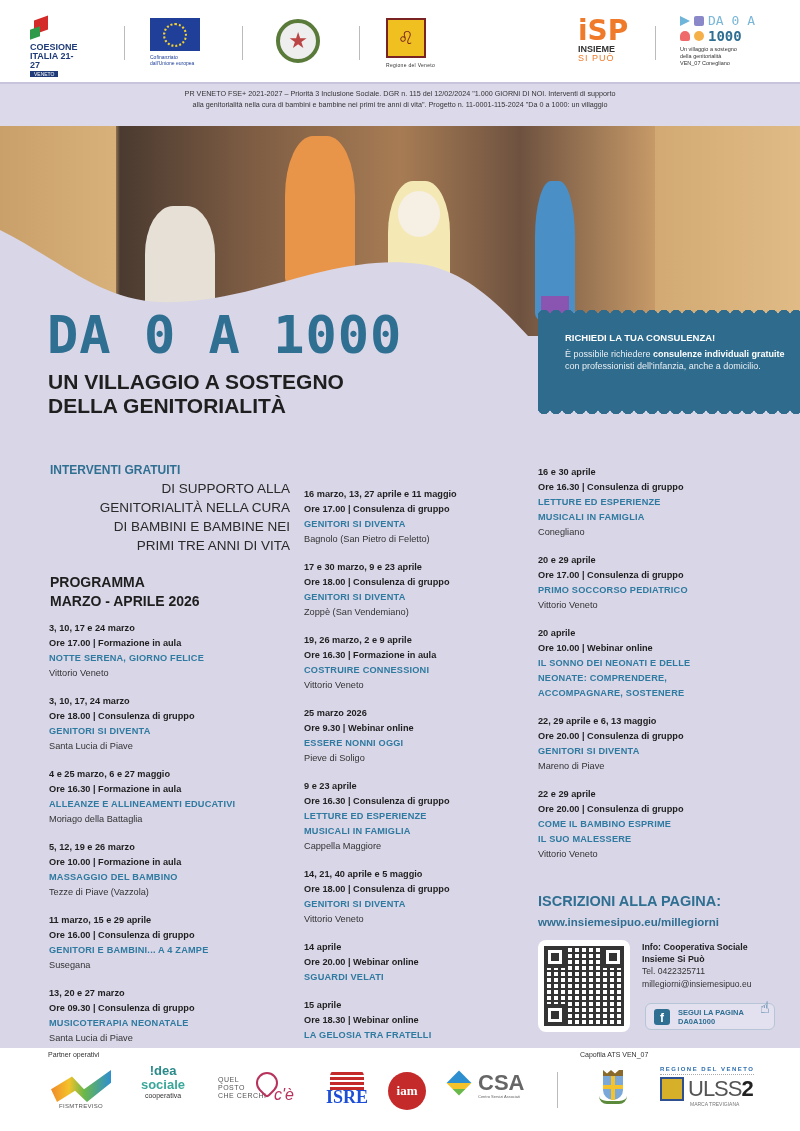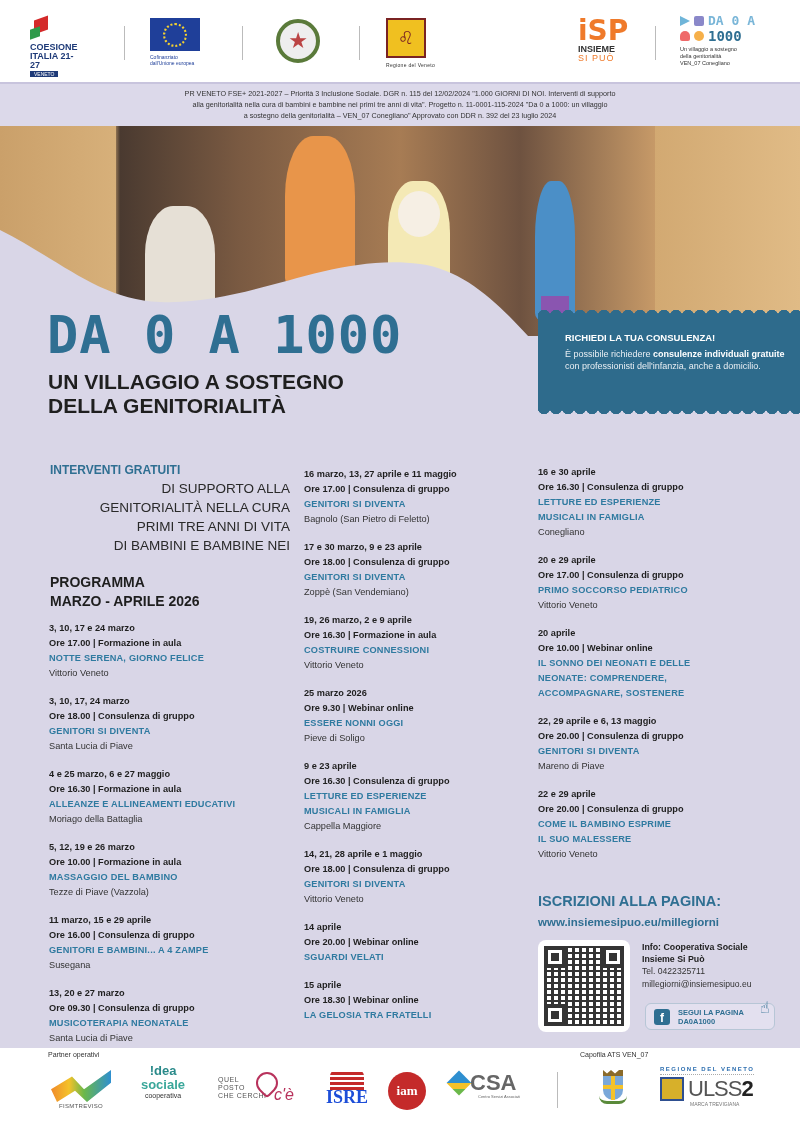--- a/index.html
+++ b/index.html
@@ -34,21 +34,21 @@
   .isp .mark { font-size: 28px; font-weight: bold; color: #ef7a2a; line-height: 28px; font-family: "DejaVu Sans", sans-serif; }
   .isp .t1 { font-size: 9px; font-weight: bold; color: #333; line-height: 9px; }
   .isp .t2 { font-size: 9px; color: #ef7a2a; line-height: 9px; letter-spacing: 1px; }
 
   .da0a-logo { left: 680px; top: 14px; width: 100px; align-items: flex-start; }
   .da0a-logo .row { display: flex; align-items: center; gap: 4px; }
   .da0a-logo .shape1 { width: 10px; height: 10px; background: #6fb5d9; clip-path: polygon(0 0, 100% 50%, 0 100%); }
   .da0a-logo .shape2 { width: 10px; height: 10px; background: #8a88c9; border-radius: 2px; }
   .da0a-logo .shape3 { width: 10px; height: 10px; background: #ef6a6a; border-radius: 50% 50% 2px 2px; }
   .da0a-logo .shape4 { width: 10px; height: 10px; background: #f6b04a; border-radius: 50%; }
-  .da0a-logo .ta { font-family: "DejaVu Sans Mono", monospace; font-weight: bold; font-size: 13px; color: #7ab6d8; line-height: 14px; }
+  .da0a-logo .ta { font-family: "DejaVu Sans Mono", monospace; font-weight: normal; font-size: 13px; color: #7ab6d8; line-height: 14px; }
   .da0a-logo .tb { font-family: "DejaVu Sans Mono", monospace; font-weight: bold; font-size: 14px; color: #2f6f92; line-height: 16px; }
   .da0a-logo .cap { font-size: 5.5px; color: #333; line-height: 7px; margin-top: 2px; }
 
   
   .funding { position: absolute; left: 0; top: 82px; width: 800px; height: 44px; background: #dcd9ea; border-top: 2px solid #c8c4dd;
              font-size: 7.2px; line-height: 11px; color: #333; text-align: center; padding-top: 4px; }
 
   
   .hero { position: absolute; left: 0; top: 126px; width: 800px; height: 210px; overflow: hidden;
           background: linear-gradient(90deg, #c69a62 0%, #d5ab74 14%, #4a3a30 15%, #7a5a42 30%, #a77c54 50%, #6e5240 65%, #c79a68 82%, #d6ad78 84%, #d9b27e 100%); }
@@ -82,21 +82,21 @@
 
   
   .intro { position: absolute; left: 50px; top: 462px; width: 240px; }
   .intro .hl { font-size: 12px; font-weight: bold; color: #2f6f92; line-height: 17px; }
   .intro .txt { font-size: 13.5px; color: #2a2a2a; line-height: 19px; text-align: right; }
   .programma { position: absolute; left: 50px; top: 573px; font-size: 14px; font-weight: bold; color: #1e1e1e; line-height: 19px; }
 
   
   .col { position: absolute; width: 240px; }
   .col1 { left: 49px; top: 621px; }
-  .col2 { left: 304px; top: 467px; }
+  .col2 { left: 304px; top: 487px; }
   .col3 { left: 538px; top: 465px; }
   .ev { margin-bottom: 13px; }
   .ev .d { font-size: 9.2px; font-weight: bold; color: #1f1f1f; line-height: 15px; }
   .ev .t { font-size: 9.2px; font-weight: bold; color: #1f1f1f; line-height: 15px; }
   .ev .n { font-size: 9.2px; font-weight: bold; color: #2f7aa0; line-height: 15px; letter-spacing: 0.2px; }
   .ev .p { font-size: 9.2px; color: #333; line-height: 15px; }
 
   
   .iscr-head { position: absolute; left: 538px; top: 893px; font-size: 14.5px; font-weight: bold; color: #2f6f92; }
   .iscr-url { position: absolute; left: 538px; top: 916px; font-size: 11.5px; font-weight: bold; color: #2f6f92; }
@@ -131,21 +131,21 @@
   .idea .c { font-size: 7px; color: #333; }
   .quel { left: 218px; top: 22px; width: 86px; align-items: flex-start; }
   .quel .t { font-size: 7px; color: #555; line-height: 8px; letter-spacing: 0.5px; }
   .quel .heart { position: absolute; left: 38px; top: 2px; width: 22px; height: 22px; border: 2px solid #b8325c; border-radius: 50% 50% 4px 50%; transform: rotate(45deg); }
   .quel .ce { position: absolute; left: 56px; top: 16px; font-size: 16px; color: #b8325c; font-style: italic; }
   .isre { left: 328px; top: 22px; width: 38px; }
   .isre .bld { width: 34px; height: 20px; background: repeating-linear-gradient(0deg, #c42a2a 0 3px, #fff 3px 5px); border-radius: 6px 6px 0 0; }
   .isre .t { font-size: 18px; font-weight: bold; color: #1d4ed8; font-family: "Liberation Serif", serif; line-height: 14px; }
   .iam { left: 388px; top: 24px; width: 38px; height: 38px; border-radius: 50%; background: #c42a2a; color: #fff; font-family: "Liberation Serif", serif; font-weight: bold; font-size: 13px; }
   .csa { left: 448px; top: 24px; width: 88px; align-items: flex-start; }
-  .csa .row { display: flex; align-items: center; gap: 0; }
+  .csa .row { display: flex; align-items: center; gap: 8px; }
   .csa .cube { width: 22px; height: 22px; background: linear-gradient(135deg, #2e8fd0 0 50%, #f4c22a 50% 75%, #6bb84a 75%); transform: rotate(45deg) scale(0.8); }
   .csa .t { font-size: 22px; font-weight: bold; color: #666; line-height: 22px; }
   .csa .s { font-size: 4px; color: #666; margin-left: 30px; }
   .fsep { position: absolute; left: 557px; top: 24px; width: 1px; height: 36px; background: #bbb; }
   .comune { left: 598px; top: 22px; width: 30px; }
   .comune .crown { width: 20px; height: 6px; background: #8a6a2a; clip-path: polygon(0 100%, 0 0, 20% 60%, 40% 0, 60% 60%, 80% 0, 100% 0, 100% 100%); }
   .comune .shield { width: 20px; height: 24px; background: #7aa8d9; border-radius: 0 0 10px 10px; position: relative; }
   .comune .shield::before { content: ""; position: absolute; left: 8px; top: 0; width: 4px; height: 24px; background: #f4c22a; }
   .comune .shield::after { content: ""; position: absolute; left: 0; top: 9px; width: 20px; height: 4px; background: #f4c22a; }
   .comune .wreath { width: 28px; height: 8px; border-bottom: 3px solid #5a8a3a; border-radius: 0 0 14px 14px; margin-top: -4px; }
@@ -211,21 +211,20 @@
     </div>
     <div class="cap">Un villaggio a sostegno</div>
     <div class="cap" style="margin-top:0">della genitorialità</div>
     <div class="cap" style="margin-top:0">VEN_07 Conegliano</div>
   </div>
 </div>
 
 <div class="funding">
   <div>PR VENETO FSE+ 2021-2027 – Priorità 3 Inclusione Sociale. DGR n. 115 del 12/02/2024 "1.000 GIORNI DI NOI. Interventi di supporto</div>
   <div>alla genitorialità nella cura di bambini e bambine nei primi tre anni di vita". Progetto n. 11-0001-115-2024 "Da 0 a 1000: un villaggio</div>
-  <div>a sostegno della genitorialità – VEN_07 Conegliano" Approvato con DDR n. 392 del 23 luglio 2024</div>
 </div>
 
 <div class="hero">
   <div class="board-left"></div>
   <div class="board-right"></div>
   <div class="puppet p-bunny"></div>
   <div class="puppet p-cat"></div>
   <div class="puppet p-girl">
       <div class="face"></div>
     </div>
@@ -248,22 +247,22 @@
   <div class="head">RICHIEDI LA TUA CONSULENZA!</div>
   <div class="body">
     <span>È possibile richiedere </span><b>consulenze individuali gratuite</b><span> con professionisti dell'infanzia, anche a domicilio.</span>
   </div>
 </div>
 
 <div class="intro">
   <div class="hl">INTERVENTI GRATUITI</div>
   <div class="txt">DI SUPPORTO ALLA</div>
   <div class="txt">GENITORIALITÀ NELLA CURA</div>
+  <div class="txt">DI BAMBINI E BAMBINE NEI</div>
   <div class="txt">PRIMI TRE ANNI DI VITA</div>
-  <div class="txt">DI BAMBINI E BAMBINE NEI</div>
 </div>
 <div class="programma">
   <div>PROGRAMMA</div>
   <div>MARZO - APRILE 2026</div>
 </div>
 
 <div class="col col1">
   <div class="ev">
     <div class="d">3, 10, 17 e 24 marzo</div>
     <div class="t">Ore 17.00 | Formazione in aula</div>
@@ -328,21 +327,21 @@
     <div class="p">Pieve di Soligo</div>
   </div>
   <div class="ev">
     <div class="d">9 e 23 aprile</div>
     <div class="t">Ore 16.30 | Consulenza di gruppo</div>
     <div class="n">LETTURE ED ESPERIENZE</div>
     <div class="n">MUSICALI IN FAMIGLIA</div>
     <div class="p">Cappella Maggiore</div>
   </div>
   <div class="ev">
-    <div class="d">14, 21, 28 aprile e 1 maggio</div>
+    <div class="d">14, 21, 40 aprile e 5 maggio</div>
     <div class="t">Ore 18.00 | Consulenza di gruppo</div>
     <div class="n">GENITORI SI DIVENTA</div>
     <div class="p">Vittorio Veneto</div>
   </div>
   <div class="ev">
     <div class="d">14 aprile</div>
     <div class="t">Ore 20.00 | Webinar online</div>
     <div class="n">SGUARDI VELATI</div>
   </div>
   <div class="ev">

